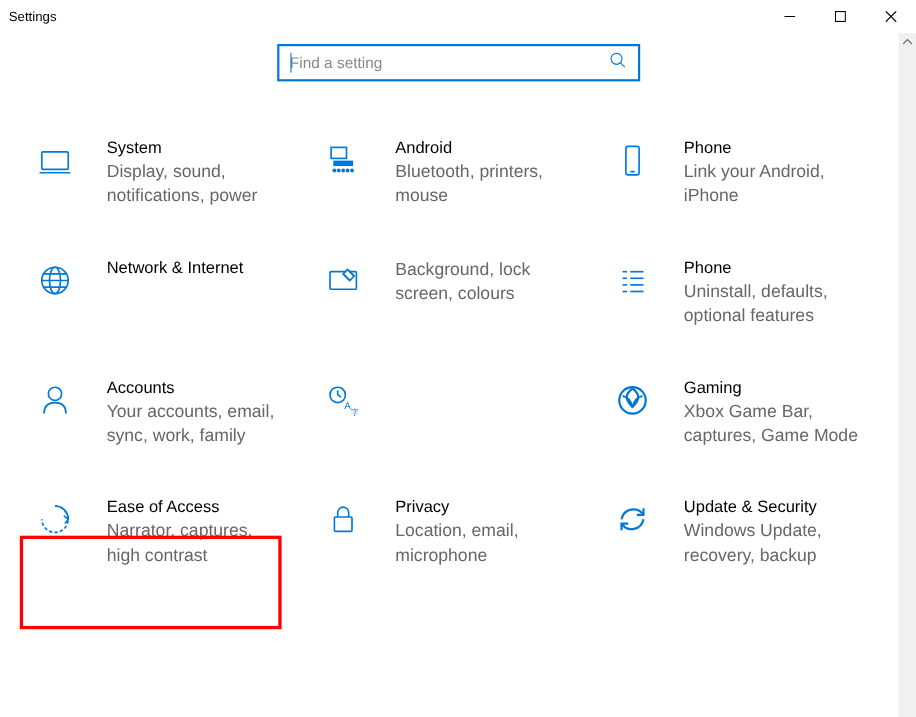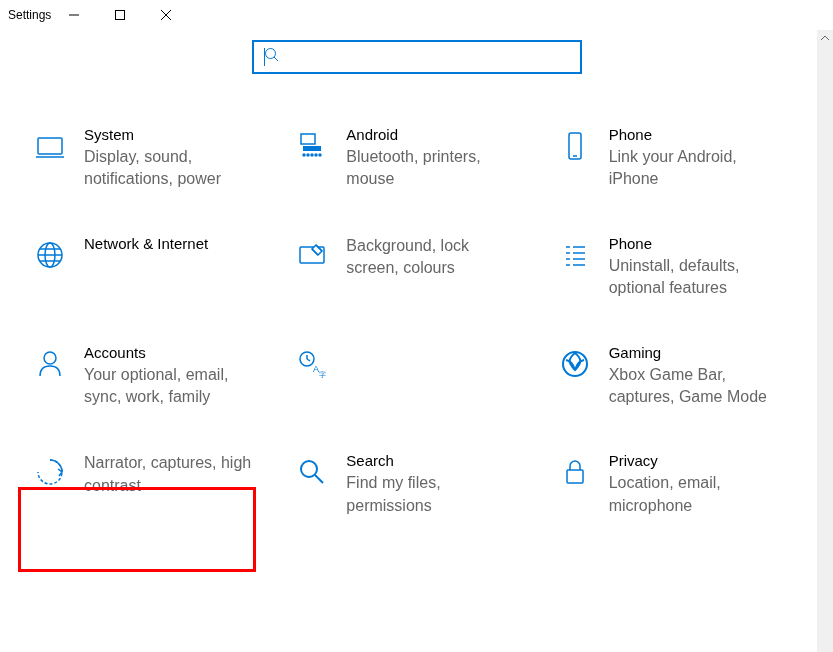--- a/index.html
+++ b/index.html
@@ -6,20 +6,21 @@
     body {
       font-family: 'Segoe UI', Tahoma, sans-serif;
       background: #fff;
       width: 833px;
       height: 652px;
       overflow: hidden;
       position: relative;
     }
     .titlebar {
       display: flex;
+      justify-content: space-between;
       align-items: center;
       height: 30px;
       padding-left: 8px;
     }
     .titlebar-title {
       font-size: 12px;
       color: #000;
     }
     .window-controls {
       display: flex;
@@ -103,21 +104,21 @@
     .tile-icon {
       width: 36px;
       height: 36px;
       flex-shrink: 0;
       display: flex;
       align-items: center;
       justify-content: center;
       color: #0078d7;
       margin-top: 2px;
     }
-    .tile-text { flex: 1; }
+    .tile-text { flex: 1; margin-left: 13px; }
     .tile-title {
       font-size: 15px;
       color: #000;
       margin-bottom: 3px;
       font-weight: 400;
     }
     .tile-desc {
       font-size: 16px;
       color: #666;
       line-height: 1.4;
@@ -151,20 +152,21 @@
         </svg>
     </div>
   </div>
 </div>
 
 <div class="content">
 
   <div class="search-wrap">
     <div class="search-box">
       <div class="search-cursor"></div>
+      <input type="text" placeholder="Find a setting" style="">
       <span class="search-icon-right">
         <svg width="16" height="16" viewBox="0 0 16 16" fill="none" stroke="#0078d7" stroke-width="1">
             <circle cx="6.5" cy="6.5" r="5"></circle>
             <line x1="10" y1="10" x2="14" y2="14"></line>
           </svg>
       </span>
     </div>
   </div>
 
   <div class="grid" id="grid">
@@ -256,21 +258,21 @@
       </div>
       <div class="tile">
         <div class="tile-icon">
           <svg viewBox="0 0 32 32" width="32" height="32" fill="none" stroke="#0078d7" stroke-width="1.5">
             <circle cx="16" cy="10" r="6"></circle>
             <path d="M6 28 C6 21 10 18 16 18 C22 18 26 21 26 28"></path>
           </svg>
         </div>
         <div class="tile-text">
           <div class="tile-title">Accounts</div>
-          <div class="tile-desc">Your optional, email, sync, work, family</div>
+          <div class="tile-desc">Your accounts, email, sync, work, family</div>
         </div>
       </div>
       <div class="tile">
         <div class="tile-icon">
           <svg viewBox="0 0 32 32" width="32" height="32" fill="none" stroke="#0078d7" stroke-width="1.5">
             <circle cx="11" cy="11" r="7"></circle>
             <line x1="11" y1="7" x2="11" y2="11"></line>
             <line x1="11" y1="11" x2="14" y2="13"></line>
             <text x="17" y="24" font-size="9" fill="#0078d7" stroke="none">A</text>
             <text x="23" y="29" font-size="7" fill="#0078d7" stroke="none">字</text>
@@ -293,45 +295,48 @@
       </div>
       <div class="tile">
         <div class="tile-icon">
           <svg viewBox="0 0 32 32" width="32" height="32" fill="none" stroke="#0078d7" stroke-width="1.5">
             <path d="M16 4 A12 12 0 1 1 4 16" stroke-dasharray="3 2"></path>
             <path d="M16 4 A12 12 0 0 1 28 16"></path>
             <polyline points="24,13 28,16 25,20"></polyline>
           </svg>
         </div>
         <div class="tile-text">
+          <div class="tile-title">Ease of Access</div>
           <div class="tile-desc">Narrator, captures, high contrast</div>
-        </div>
-      </div>
-      <div class="tile">
-        <div class="tile-icon">
-          <svg viewBox="0 0 32 32" width="32" height="32" fill="none" stroke="#0078d7" stroke-width="2">
-            <circle cx="13" cy="13" r="8"></circle>
-            <line x1="19" y1="19" x2="27" y2="27"></line>
-          </svg>
-        </div>
-        <div class="tile-text">
-          <div class="tile-title">Search</div>
-          <div class="tile-desc">Find my files, permissions</div>
         </div>
       </div>
       <div class="tile">
         <div class="tile-icon">
           <svg viewBox="0 0 32 32" width="32" height="32" fill="none" stroke="#0078d7" stroke-width="1.5">
             <rect x="8" y="14" width="16" height="13" rx="1"></rect>
             <path d="M11 14 V10 a5 5 0 0 1 10 0 V14"></path>
           </svg>
         </div>
         <div class="tile-text">
           <div class="tile-title">Privacy</div>
           <div class="tile-desc">Location, email, microphone</div>
+        </div>
+      </div>
+      <div class="tile">
+        <div class="tile-icon">
+          <svg viewBox="0 0 32 32" width="32" height="32" fill="none" stroke="#0078d7" stroke-width="2">
+            <path d="M26 12 A11 11 0 0 0 6 16"></path>
+            <polyline points="26,6 26,12 20,12"></polyline>
+            <path d="M6 20 A11 11 0 0 0 26 16"></path>
+            <polyline points="6,26 6,20 12,20"></polyline>
+          </svg>
+        </div>
+        <div class="tile-text">
+          <div class="tile-title">Update &amp; Security</div>
+          <div class="tile-desc">Windows Update, recovery, backup</div>
         </div>
       </div>
     </div>
 
   <div class="scrollbar-right">
     <div class="scrollbar-up">
       <svg width="8" height="8" viewBox="0 0 8 8">
           <path d="M0 6 L4 2 L8 6" fill="none" stroke="#666" stroke-width="1"></path>
         </svg>
     </div>

